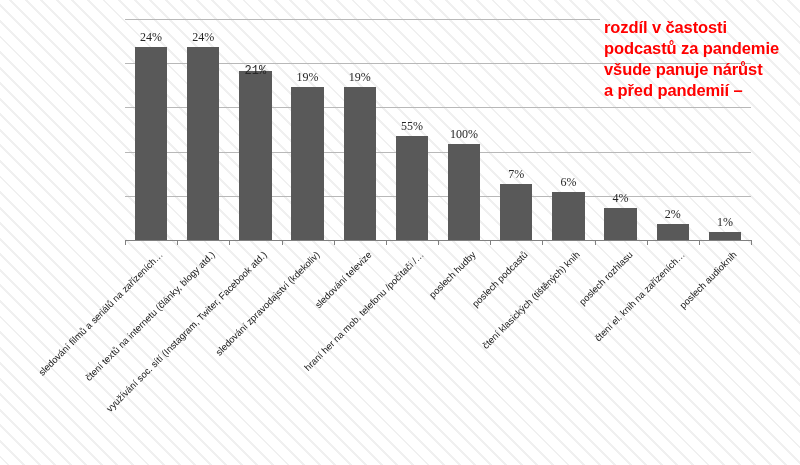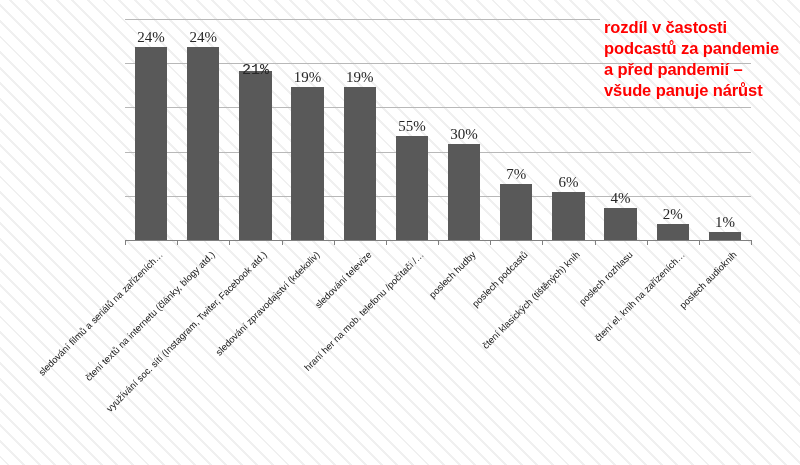--- a/index.html
+++ b/index.html
@@ -60,21 +60,21 @@
   }
   
   .bar {
     position: absolute;
     bottom: 0;
     background-color: #595959;
   }
   .bar-label {
     position: absolute;
     font-family: "Liberation Serif", serif;
-    font-size: 15px;
+    font-size: 12px;
     color: #262626;
     text-align: center;
     white-space: nowrap;
     line-height: 14px;
   }
   
   .cat-label {
     position: absolute;
     font-family: "Liberation Sans", sans-serif;
     font-size: 9.5px;
@@ -121,21 +121,21 @@
       <div class="bar-label" style="left: 179.25px; width: 48px; top: 30.1273px;">24%</div>
       <div class="bar" style="left: 239.245px; width: 32.3433px; height: 168.764px; bottom: 225px; position: absolute; background-color: rgb(89, 89, 89);"></div>
       <div class="bar-label" style="left: 231.417px; width: 48px; top: 64px; font-family: Liberation Mono, monospace;">21%</div>
       <div class="bar" style="left: 291.412px; width: 32.3433px; height: 152.691px; bottom: 225px; position: absolute; background-color: rgb(89, 89, 89);"></div>
       <div class="bar-label" style="left: 283.583px; width: 48px; top: 70.3091px;">19%</div>
       <div class="bar" style="left: 343.578px; width: 32.3433px; height: 152.691px; bottom: 225px; position: absolute; background-color: rgb(89, 89, 89);"></div>
       <div class="bar-label" style="left: 335.75px; width: 48px; top: 70.3091px;">19%</div>
       <div class="bar" style="left: 395.745px; width: 32.3433px; height: 104.473px; bottom: 225px; position: absolute; background-color: rgb(89, 89, 89);"></div>
       <div class="bar-label" style="left: 387.917px; width: 48px; top: 118.527px;">55%</div>
       <div class="bar" style="left: 447.912px; width: 32.3433px; height: 96.4364px; bottom: 225px; position: absolute; background-color: rgb(89, 89, 89);"></div>
-      <div class="bar-label" style="left: 440.083px; width: 48px; top: 126.564px;">30%</div>
+      <div class="bar-label" style="left: 440.083px; width: 48px; top: 126.564px;">100%</div>
       <div class="bar" style="left: 500.078px; width: 32.3433px; height: 56.2545px; bottom: 225px; position: absolute; background-color: rgb(89, 89, 89);"></div>
       <div class="bar-label" style="left: 492.25px; width: 48px; top: 166.745px;">7%</div>
       <div class="bar" style="left: 552.245px; width: 32.3433px; height: 48.2182px; bottom: 225px; position: absolute; background-color: rgb(89, 89, 89);"></div>
       <div class="bar-label" style="left: 544.417px; width: 48px; top: 174.782px;">6%</div>
       <div class="bar" style="left: 604.412px; width: 32.3433px; height: 32.1455px; bottom: 225px; position: absolute; background-color: rgb(89, 89, 89);"></div>
       <div class="bar-label" style="left: 596.583px; width: 48px; top: 190.855px;">4%</div>
       <div class="bar" style="left: 656.578px; width: 32.3433px; height: 16.0727px; bottom: 225px; position: absolute; background-color: rgb(89, 89, 89);"></div>
       <div class="bar-label" style="left: 648.75px; width: 48px; top: 206.927px;">2%</div>
       <div class="bar" style="left: 708.745px; width: 32.3433px; height: 8.03636px; bottom: 225px; position: absolute; background-color: rgb(89, 89, 89);"></div>
       <div class="bar-label" style="left: 700.917px; width: 48px; top: 214.964px;">1%</div>
@@ -170,17 +170,17 @@
       <div class="cat-label" style="left: 522.25px; top: 249px; transform-origin: left top; transform: rotate(-45deg) translate(-100%, 0px);">poslech podcastů</div>
       <div class="cat-label" style="left: 574.417px; top: 249px; transform-origin: left top; transform: rotate(-45deg) translate(-100%, 0px);">čtení klasických (tištěných) knih</div>
       <div class="cat-label" style="left: 626.583px; top: 249px; transform-origin: left top; transform: rotate(-45deg) translate(-100%, 0px);">poslech rozhlasu</div>
       <div class="cat-label" style="left: 678.75px; top: 249px; transform-origin: left top; transform: rotate(-45deg) translate(-100%, 0px);">čtení el. knih na zařízeních…</div>
       <div class="cat-label" style="left: 730.917px; top: 249px; transform-origin: left top; transform: rotate(-45deg) translate(-100%, 0px);">poslech audioknih</div>
     </div>
 
   <div id="annotation" style="color: rgb(255, 0, 0);">
       <div>rozdíl v častosti</div>
       <div>podcastů za pandemie</div>
+      <div>všude panuje nárůst</div>
       <div>a před pandemií –</div>
-      <div>všude panuje nárůst</div>
     </div>
 
 </div>
 
 </body></html>

